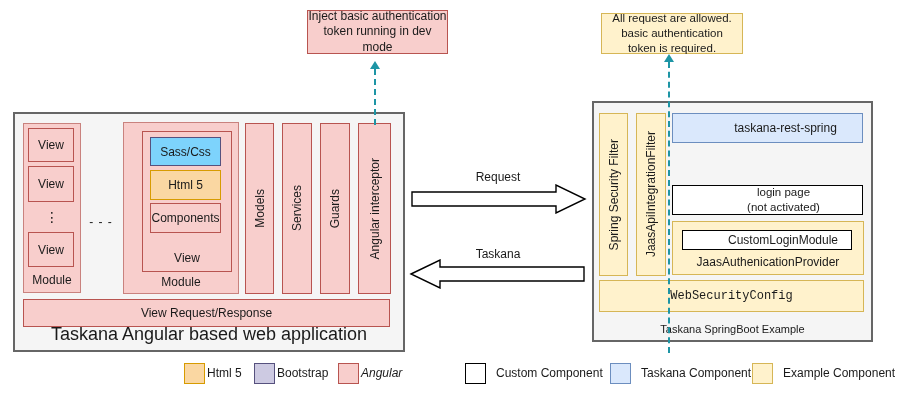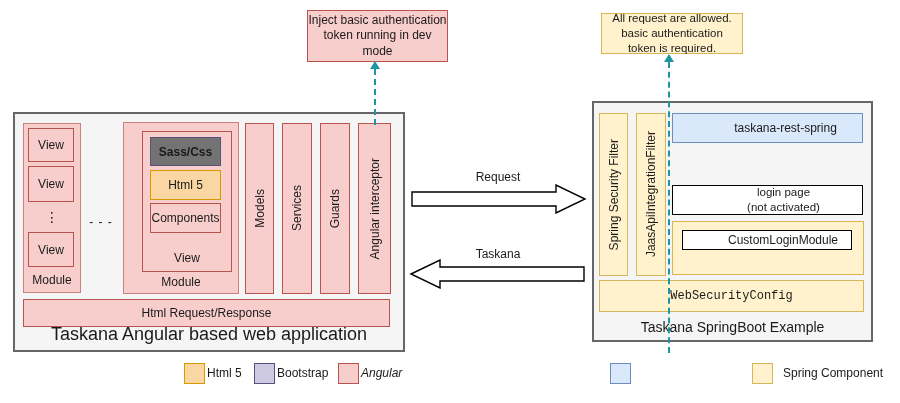--- a/index.html
+++ b/index.html
@@ -12,21 +12,21 @@
   .center{display:flex;align-items:center;justify-content:center;text-align:center;}
   .pre{white-space:pre-line;line-height:1.28;}
 
   
   .angular{background:#f8cecc;border:1.5px solid #b85450;}
   .angular-light{background:#f8cecc;border:1.5px solid #c9827e;}
   .spring{background:#fff2cc;border:1.5px solid #d6b656;}
   .taskana{background:#dae8fc;border:1.5px solid #6c8ebf;padding-left:36px;}
   .custom{background:#ffffff;border:1.5px solid #000000;padding-left:32px;}
   .html5{background:#fad7a2;border:1.5px solid #d79b00;}
-  .bootstrap{background:#737373;border:1.5px solid #56517e;font-weight:bold;}
+  .bootstrap{background:#7dd3fc;border:1.5px solid #56517e;}
   .container{background:#f5f5f5;border:2px solid #666666;}
 
   .vtext{writing-mode:vertical-rl;transform:rotate(180deg);}
   .boxlabel{position:absolute;left:0;right:0;text-align:center;}
 
   
   .dash-line{position:absolute;width:0;border-left:2px dashed #1e95a5;z-index:30;}
   .arrow-up{position:absolute;width:0;height:0;z-index:30;
     border-left:5px solid transparent;border-right:5px solid transparent;
     border-bottom:8px solid #1e95a5;}
@@ -35,21 +35,21 @@
   .swatch{width:21px;height:21px;box-sizing:border-box;border:1.5px solid #000;flex:0 0 auto;}
   .legend-label{margin-left:6px;}
 
   svg{display:block;}
 </style>
 </head>
 <body>
 
 <div id="canvas">
 
-  <div class="abs center angular pre" style="left:307px;top:10px;width:141px;height:52px;">
+  <div class="abs center angular pre" style="left:307px;top:10px;width:141px;height:44px;">
     <span>Inject basic authentication
 token running in dev
 mode</span>
   </div>
   <div class="abs center spring pre" style="left:601px;top:13px;width:142px;height:41px;font-size:11.5px;">
     <span>All request are allowed.
 basic authentication
 token is required.</span>
   </div>
 
@@ -103,21 +103,21 @@
       <span class="vtext">Services</span>
     </div>
     <div class="abs center angular" style="left:305px;top:9px;width:30px;height:171px;">
       <span class="vtext">Guards</span>
     </div>
     <div class="abs center angular" style="left:343px;top:9px;width:33px;height:171px;">
       <span class="vtext">Angular interceptor</span>
     </div>
 
     <div class="abs center angular" style="left:8px;top:185px;width:367px;height:28px;">
-      <span>Html Request/Response</span>
+      <span>View Request/Response</span>
     </div>
 
     <div class="boxlabel" style="bottom:5px;font-size:18px;">Taskana Angular based web application</div>
   </div>
 
   <div class="abs center" style="left:408px;top:169px;width:180px;height:15px;">
     <span>Request</span>
   </div>
   <svg class="abs" style="left:408px;top:184px;" width="180" height="30" viewBox="0 0 180 30">
     <polygon points="4,8 148,8 148,1 177,15 148,29 148,22 4,22" fill="#ffffff" stroke="#000000" stroke-width="1.4"></polygon>
@@ -145,42 +145,48 @@
 
     <div class="abs center custom pre" style="left:78px;top:82px;width:191px;height:30px;font-size:11.5px;">
       <span>login page
 (not activated)</span>
     </div>
 
     <div class="abs spring" style="left:78px;top:118px;width:192px;height:54px;">
       <div class="abs center custom" style="left:9px;top:8px;width:170px;height:20px;">
         <span>CustomLoginModule</span>
       </div>
+      <div class="boxlabel" style="bottom:5px;">JaasAuthenicationProvider</div>
     </div>
 
     <div class="abs center spring" style="left:5px;top:177px;width:265px;height:32px;font-family:Liberation Mono, monospace;">
       <span>WebSecurityConfig</span>
     </div>
 
-    <div class="boxlabel" style="bottom:5px;font-size:14px;">Taskana SpringBoot Example</div>
+    <div class="boxlabel" style="bottom:5px;font-size:11px;">Taskana SpringBoot Example</div>
   </div>
 
   <div class="legend-item" style="left:184px;top:362px;">
     <span class="swatch" style="background: rgb(250, 215, 162); border-color: rgb(215, 155, 0);"></span>
     <span class="legend-label" style="margin-left:2px;">Html 5</span>
   </div>
   <div class="legend-item" style="left:254px;top:362px;">
     <span class="swatch" style="background: rgb(205, 202, 226); border-color: rgb(86, 81, 126);"></span>
     <span class="legend-label" style="margin-left:2px;">Bootstrap</span>
   </div>
   <div class="legend-item" style="left:338px;top:362px;font-style:italic;">
     <span class="swatch" style="background: rgb(248, 206, 204); border-color: rgb(184, 84, 80);"></span>
     <span class="legend-label" style="margin-left:2px;">Angular</span>
   </div>
+  <div class="legend-item" style="left:465px;top:362px;">
+    <span class="swatch" style="background: rgb(255, 255, 255); border-color: rgb(0, 0, 0);"></span>
+    <span class="legend-label" style="margin-left:10px;">Custom Component</span>
+  </div>
   <div class="legend-item" style="left:610px;top:362px;">
     <span class="swatch" style="background: rgb(218, 232, 252); border-color: rgb(108, 142, 191);"></span>
+    <span class="legend-label" style="margin-left:10px;">Taskana Component</span>
   </div>
   <div class="legend-item" style="left:752px;top:362px;">
     <span class="swatch" style="background: rgb(255, 242, 204); border-color: rgb(214, 182, 86);"></span>
-    <span class="legend-label" style="margin-left:10px;">Spring Component</span>
+    <span class="legend-label" style="margin-left:10px;">Example Component</span>
   </div>
 
 </div>
 
 </body></html>

